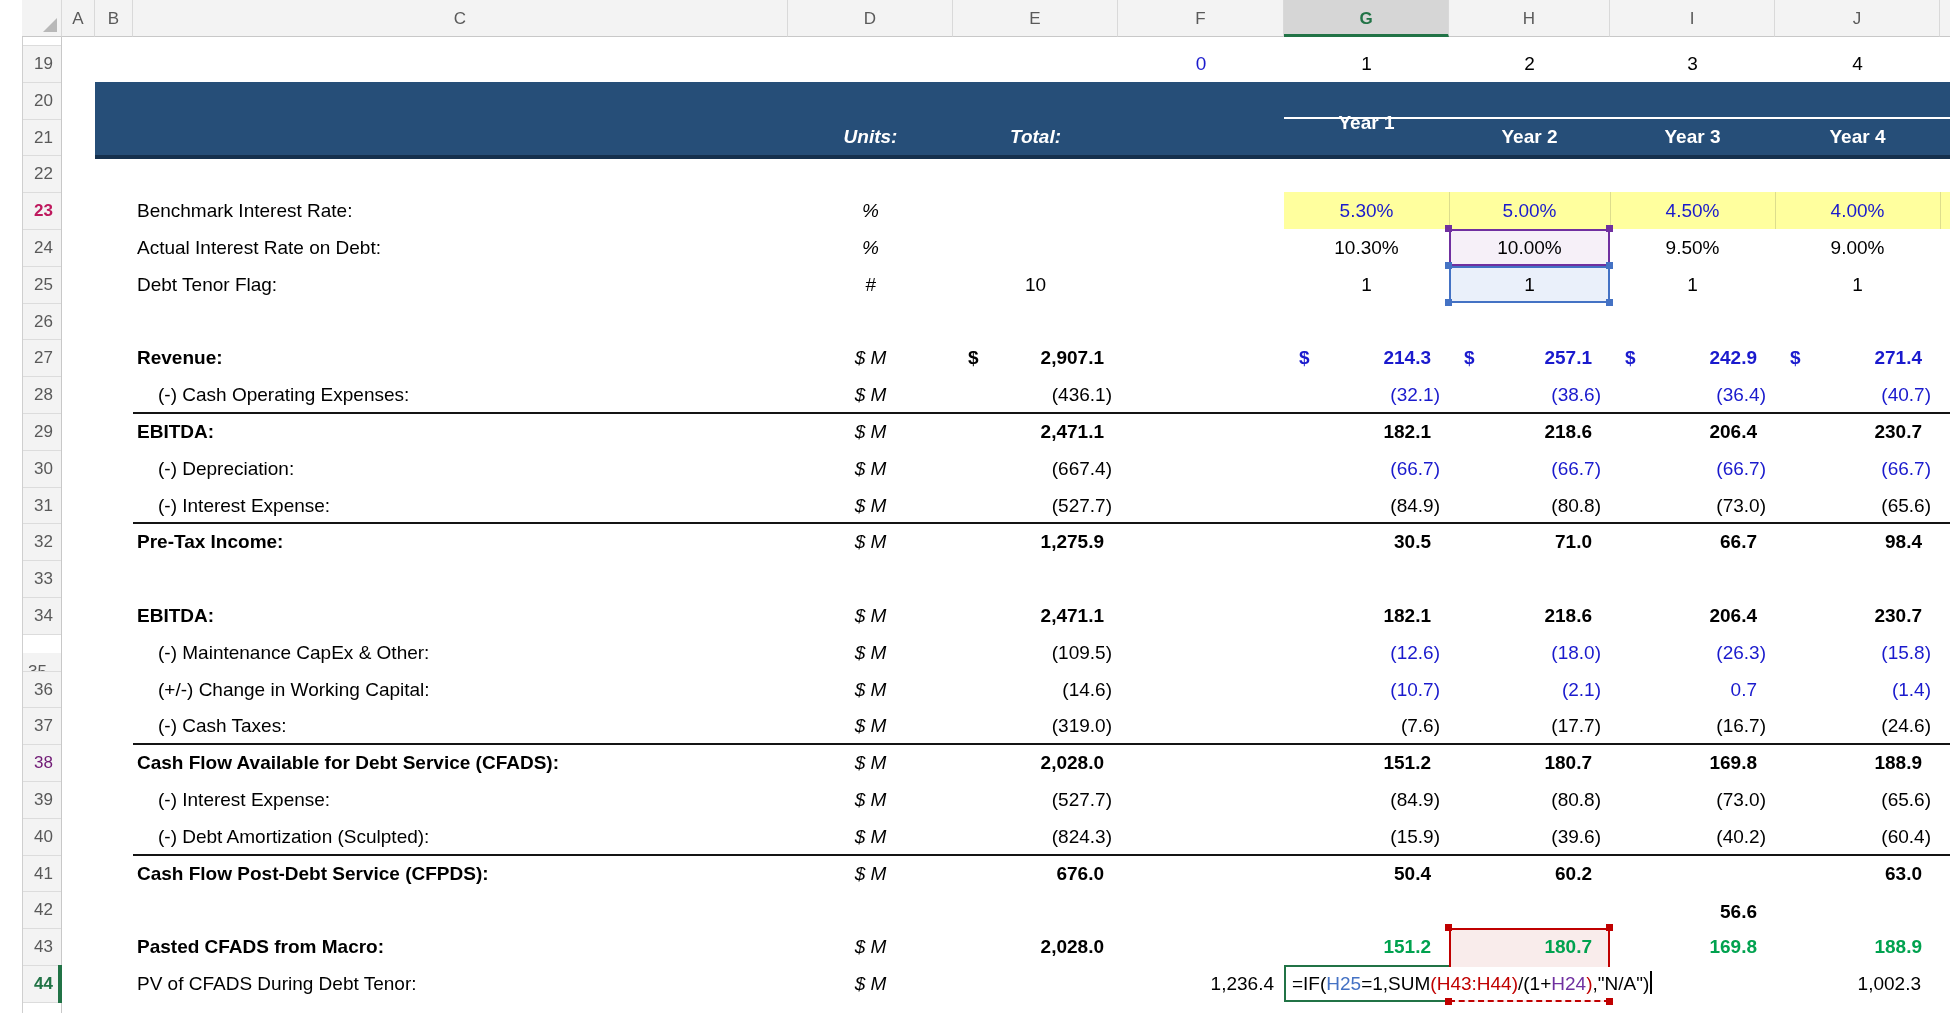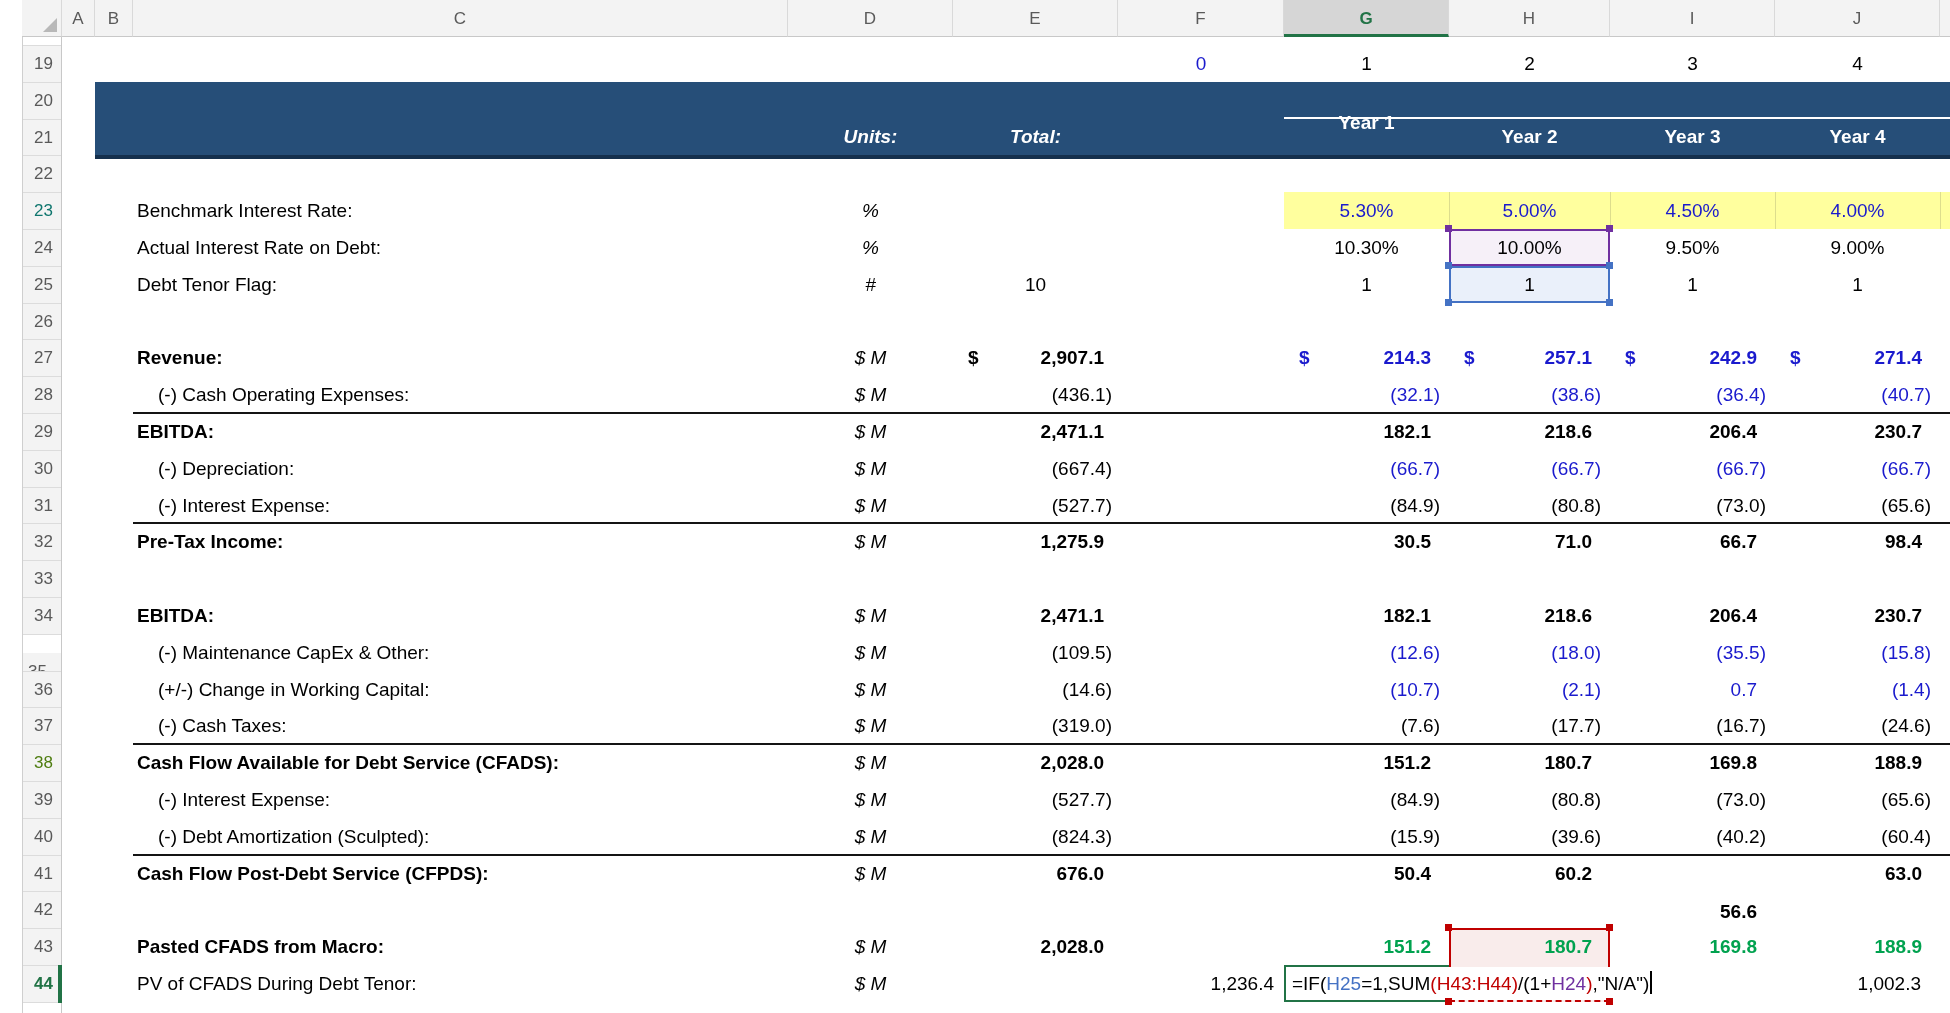--- a/index.html
+++ b/index.html
@@ -46,21 +46,21 @@
       <div class="colhead" style="left: 1775px; width: 165px; background: rgb(243, 243, 243); color: rgb(90, 90, 90); font-weight: 400; border-bottom: 1px solid rgb(200, 200, 200);">J</div>
       <div class="colhead" style="left: 1940px; width: 10px; border-right: none;"></div>
       <div class="rowhead" style="top: 45px; color: rgb(89, 89, 89); font-weight: 400;">19</div>
       <div class="gutline" style="top: 45px;"></div>
       <div class="rowhead" style="top: 81.8px; color: rgb(89, 89, 89); font-weight: 400;">20</div>
       <div class="gutline" style="top: 81.8px;"></div>
       <div class="rowhead" style="top: 118.6px; color: rgb(89, 89, 89); font-weight: 400;">21</div>
       <div class="gutline" style="top: 118.6px;"></div>
       <div class="rowhead" style="top: 155.4px; color: rgb(89, 89, 89); font-weight: 400;">22</div>
       <div class="gutline" style="top: 155.4px;"></div>
-      <div class="rowhead" style="top: 192.2px; color: #0f766e; font-weight: 400;">23</div>
+      <div class="rowhead" style="top: 192.2px; color: #be185d; font-weight: 700;">23</div>
       <div class="gutline" style="top: 192.2px;"></div>
       <div class="rowhead" style="top: 229px; color: rgb(89, 89, 89); font-weight: 400;">24</div>
       <div class="gutline" style="top: 229px;"></div>
       <div class="rowhead" style="top: 265.8px; color: rgb(89, 89, 89); font-weight: 400;">25</div>
       <div class="gutline" style="top: 265.8px;"></div>
       <div class="rowhead" style="top: 302.6px; color: rgb(89, 89, 89); font-weight: 400;">26</div>
       <div class="gutline" style="top: 302.6px;"></div>
       <div class="rowhead" style="top: 339.4px; color: rgb(89, 89, 89); font-weight: 400;">27</div>
       <div class="gutline" style="top: 339.4px;"></div>
       <div class="rowhead" style="top: 376.2px; color: rgb(89, 89, 89); font-weight: 400;">28</div>
@@ -76,21 +76,21 @@
       <div class="rowhead" style="top: 560.2px; color: rgb(89, 89, 89); font-weight: 400;">33</div>
       <div class="gutline" style="top: 560.2px;"></div>
       <div class="rowhead" style="top: 597px; color: rgb(89, 89, 89); font-weight: 400;">34</div>
       <div class="gutline" style="top: 597px;"></div>
       <div class="rowhead" style="top: 653px; color: rgb(89, 89, 89); font-weight: 400; text-align: center;">35</div>
       <div class="gutline" style="top: 633.8px;"></div>
       <div class="rowhead" style="top: 670.6px; color: rgb(89, 89, 89); font-weight: 400;">36</div>
       <div class="gutline" style="top: 670.6px;"></div>
       <div class="rowhead" style="top: 707.4px; color: rgb(89, 89, 89); font-weight: 400;">37</div>
       <div class="gutline" style="top: 707.4px;"></div>
-      <div class="rowhead" style="top: 744.2px; color: #4d7c0f; font-weight: 400; padding-left: 12px;">38</div>
+      <div class="rowhead" style="top: 744.2px; color: #701a75; font-weight: 400; padding-left: 12px;">38</div>
       <div class="gutline" style="top: 744.2px;"></div>
       <div class="rowhead" style="top: 781px; color: rgb(89, 89, 89); font-weight: 400;">39</div>
       <div class="gutline" style="top: 781px;"></div>
       <div class="rowhead" style="top: 817.8px; color: rgb(89, 89, 89); font-weight: 400;">40</div>
       <div class="gutline" style="top: 817.8px;"></div>
       <div class="rowhead" style="top: 854.6px; color: rgb(89, 89, 89); font-weight: 400;">41</div>
       <div class="gutline" style="top: 854.6px;"></div>
       <div class="rowhead" style="top: 891.4px; color: rgb(89, 89, 89); font-weight: 400;">42</div>
       <div class="gutline" style="top: 891.4px;"></div>
       <div class="rowhead" style="top: 928.2px; color: rgb(89, 89, 89); font-weight: 400;">43</div>
@@ -202,21 +202,21 @@
       <div class="cell right bold" style="left: 953px; top: 597px; width: 151px;">2,471.1</div>
       <div class="cell right bold" style="left: 1284px; top: 597px; color: rgb(0, 0, 0); width: 147px;">182.1</div>
       <div class="cell right bold" style="left: 1449px; top: 597px; color: rgb(0, 0, 0); width: 143px;">218.6</div>
       <div class="cell right bold" style="left: 1610px; top: 597px; color: rgb(0, 0, 0); width: 147px;">206.4</div>
       <div class="cell right bold" style="left: 1775px; top: 597px; color: rgb(0, 0, 0); width: 147px;">230.7</div>
       <div class="cell" style="left: 158px; top: 633.8px; width: 640px;">(-) Maintenance CapEx &amp; Other:</div>
       <div class="cell ital" style="left: 788px; top: 633.8px; width: 165px; text-align: center;">$ M</div>
       <div class="cell right" style="left: 953px; top: 633.8px; width: 159px;">(109.5)</div>
       <div class="cell right" style="left: 1284px; top: 633.8px; color: rgb(26, 26, 205); width: 156px;">(12.6)</div>
       <div class="cell right" style="left: 1449px; top: 633.8px; color: rgb(26, 26, 205); width: 152px;">(18.0)</div>
-      <div class="cell right" style="left: 1610px; top: 633.8px; color: rgb(26, 26, 205); width: 156px;">(35.5)</div>
+      <div class="cell right" style="left: 1610px; top: 633.8px; color: rgb(26, 26, 205); width: 156px;">(26.3)</div>
       <div class="cell right" style="left: 1775px; top: 633.8px; color: rgb(26, 26, 205); width: 156px;">(15.8)</div>
       <div class="cell" style="left: 158px; top: 670.6px; width: 640px;">(+/-) Change in Working Capital:</div>
       <div class="cell ital" style="left: 788px; top: 670.6px; width: 165px; text-align: center;">$ M</div>
       <div class="cell right" style="left: 953px; top: 670.6px; width: 159px;">(14.6)</div>
       <div class="cell right" style="left: 1284px; top: 670.6px; color: rgb(26, 26, 205); width: 156px;">(10.7)</div>
       <div class="cell right" style="left: 1449px; top: 670.6px; color: rgb(26, 26, 205); width: 152px;">(2.1)</div>
       <div class="cell right" style="left: 1610px; top: 670.6px; color: rgb(26, 26, 205); width: 147px;">0.7</div>
       <div class="cell right" style="left: 1775px; top: 670.6px; color: rgb(26, 26, 205); width: 156px;">(1.4)</div>
       <div class="cell" style="left: 158px; top: 707.4px; width: 640px;">(-) Cash Taxes:</div>
       <div class="cell ital" style="left: 788px; top: 707.4px; width: 165px; text-align: center;">$ M</div>

